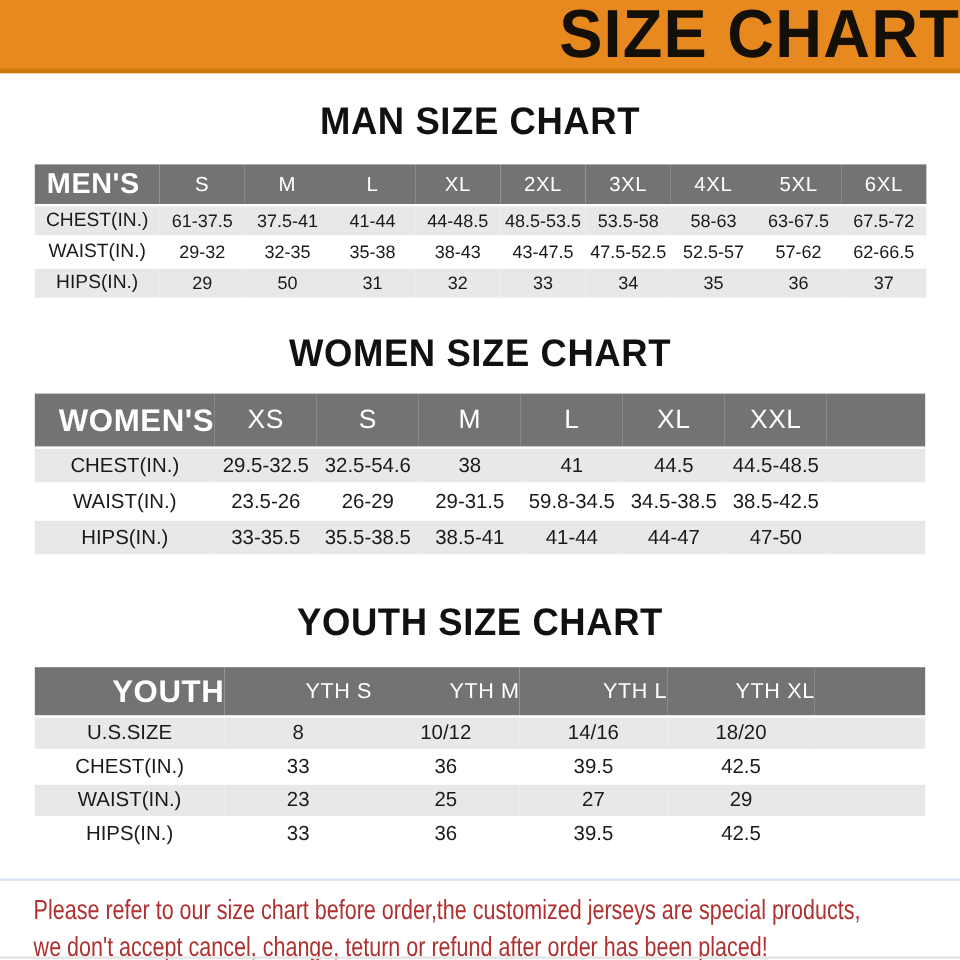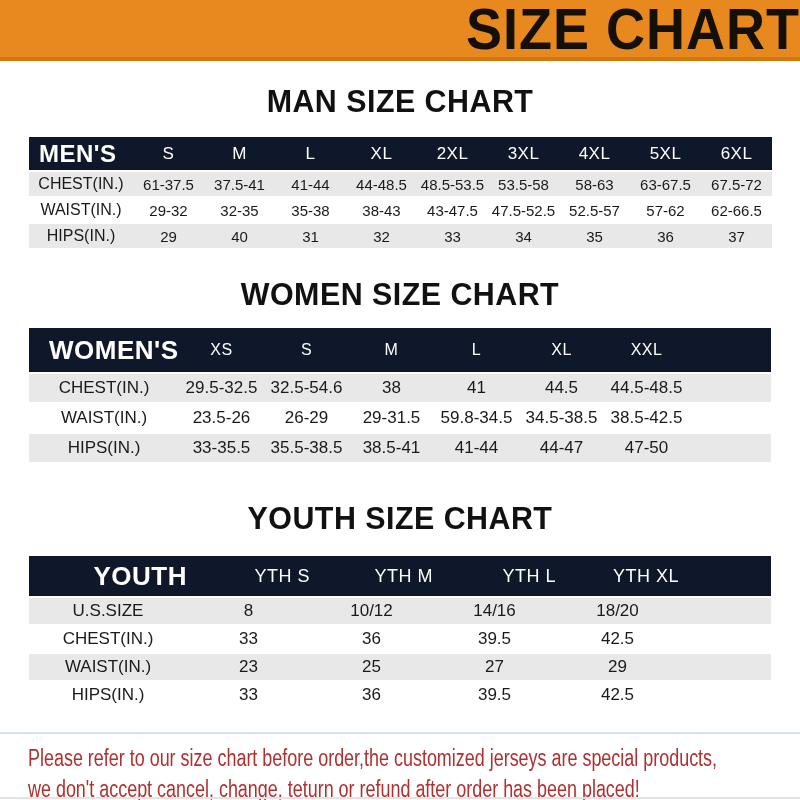--- a/index.html
+++ b/index.html
@@ -31,26 +31,26 @@
 
   table.size-table {
     border-collapse: separate; border-spacing: 0 2px;
     table-layout: fixed; margin-left: 29px;
   }
   table.men   { margin-top: 15px; }
   table.women { margin-top: 13px; }
   table.youth { margin-top: 17px; }
 
   thead th {
-    background: #0f172a; color: #ffffff; font-weight: normal;
+    background: #737373; color: #ffffff; font-weight: normal;
     letter-spacing: 0.5px; padding: 0;
   }
   th.corner { text-align: left; padding-left: 10px; font-weight: bold; }
   .men   thead th { height: 33px; font-size: 17px; }
-  .women thead th { height: 44px; font-size: 16px; }
+  .women thead th { height: 44px; font-size: 22px; }
   .youth thead th { height: 40px; font-size: 18px; text-align: right; }
   .men   th.corner { font-size: 24px; }
   .women th.corner { font-size: 26px; padding-left: 20px; }
   .youth th.corner { font-size: 26px; }
 
   td {
     text-align: center; color: #1a1a1a; padding: 0;
     background: #ffffff;
   }
   tbody tr:nth-child(odd) td { background: #E8E8E8; }
@@ -134,21 +134,21 @@
             <td class="val">38-43</td>
             <td class="val">43-47.5</td>
             <td class="val">47.5-52.5</td>
             <td class="val">52.5-57</td>
             <td class="val">57-62</td>
             <td class="val">62-66.5</td>
           </tr>
           <tr>
             <td class="rowlabel">HIPS(IN.)</td>
             <td class="val">29</td>
-            <td class="val">40</td>
+            <td class="val">50</td>
             <td class="val">31</td>
             <td class="val">32</td>
             <td class="val">33</td>
             <td class="val">34</td>
             <td class="val">35</td>
             <td class="val">36</td>
             <td class="val">37</td>
           </tr>
         </tbody>
       </table>

